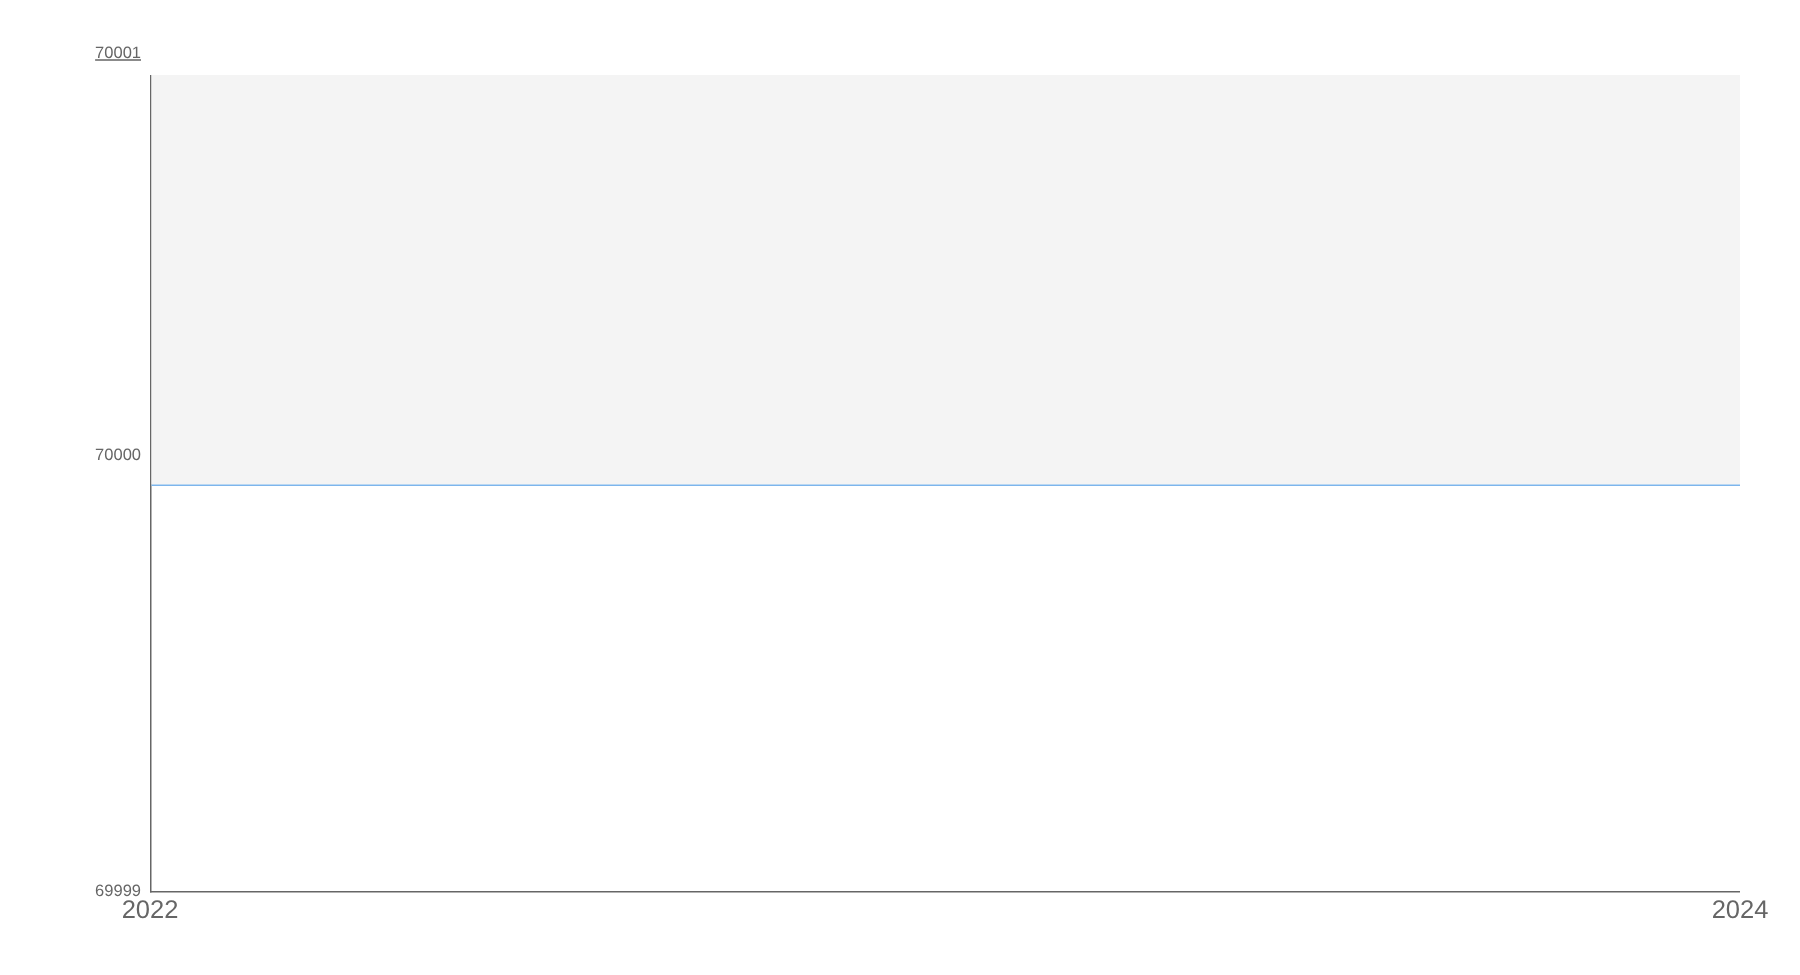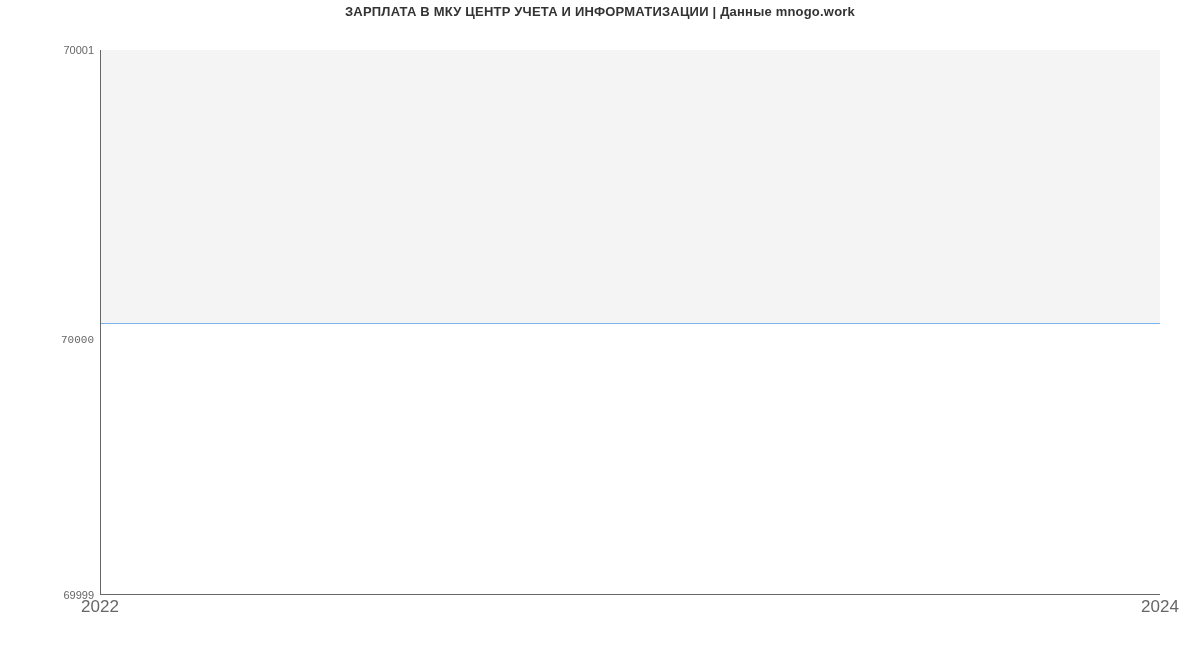--- a/index.html
+++ b/index.html
@@ -67,26 +67,25 @@
     font-size: 17px;
     color: #666666;
     line-height: 1;
     transform: translateX(-50%);
   }
 </style>
 </head>
 <body>
 
 <div class="chart-wrap">
-  <div class="title">ЗАРПЛАТА В МКУ ЦЕНТР УЧЕТА И ИНФОРМАТИЗАЦИИ | Данные mnogo.work</div>
 
   <div class="plot">
       <div class="band" style="top: 0px; height: 272.5px;"></div>
       <div class="data-line" style="top: 272.5px; border-top-color: rgb(124, 181, 236);"></div>
     </div>
 
   <div class="y-tick" style="top: 595px;">69999</div>
-  <div class="y-tick" style="top: 340px; font-family: Liberation Mono, monospace;">70000</div>
-  <div class="y-tick" style="top: 50px;">70001</div>
+  <div class="y-tick" style="top: 304px;">70000</div>
+  <div class="y-tick" style="top: 36px; text-decoration: underline;">70001</div>
 
   <div class="x-tick" style="left: 100px;">2022</div>
   <div class="x-tick" style="left: 1160px;">2024</div>
 </div>
 
 </body></html>

